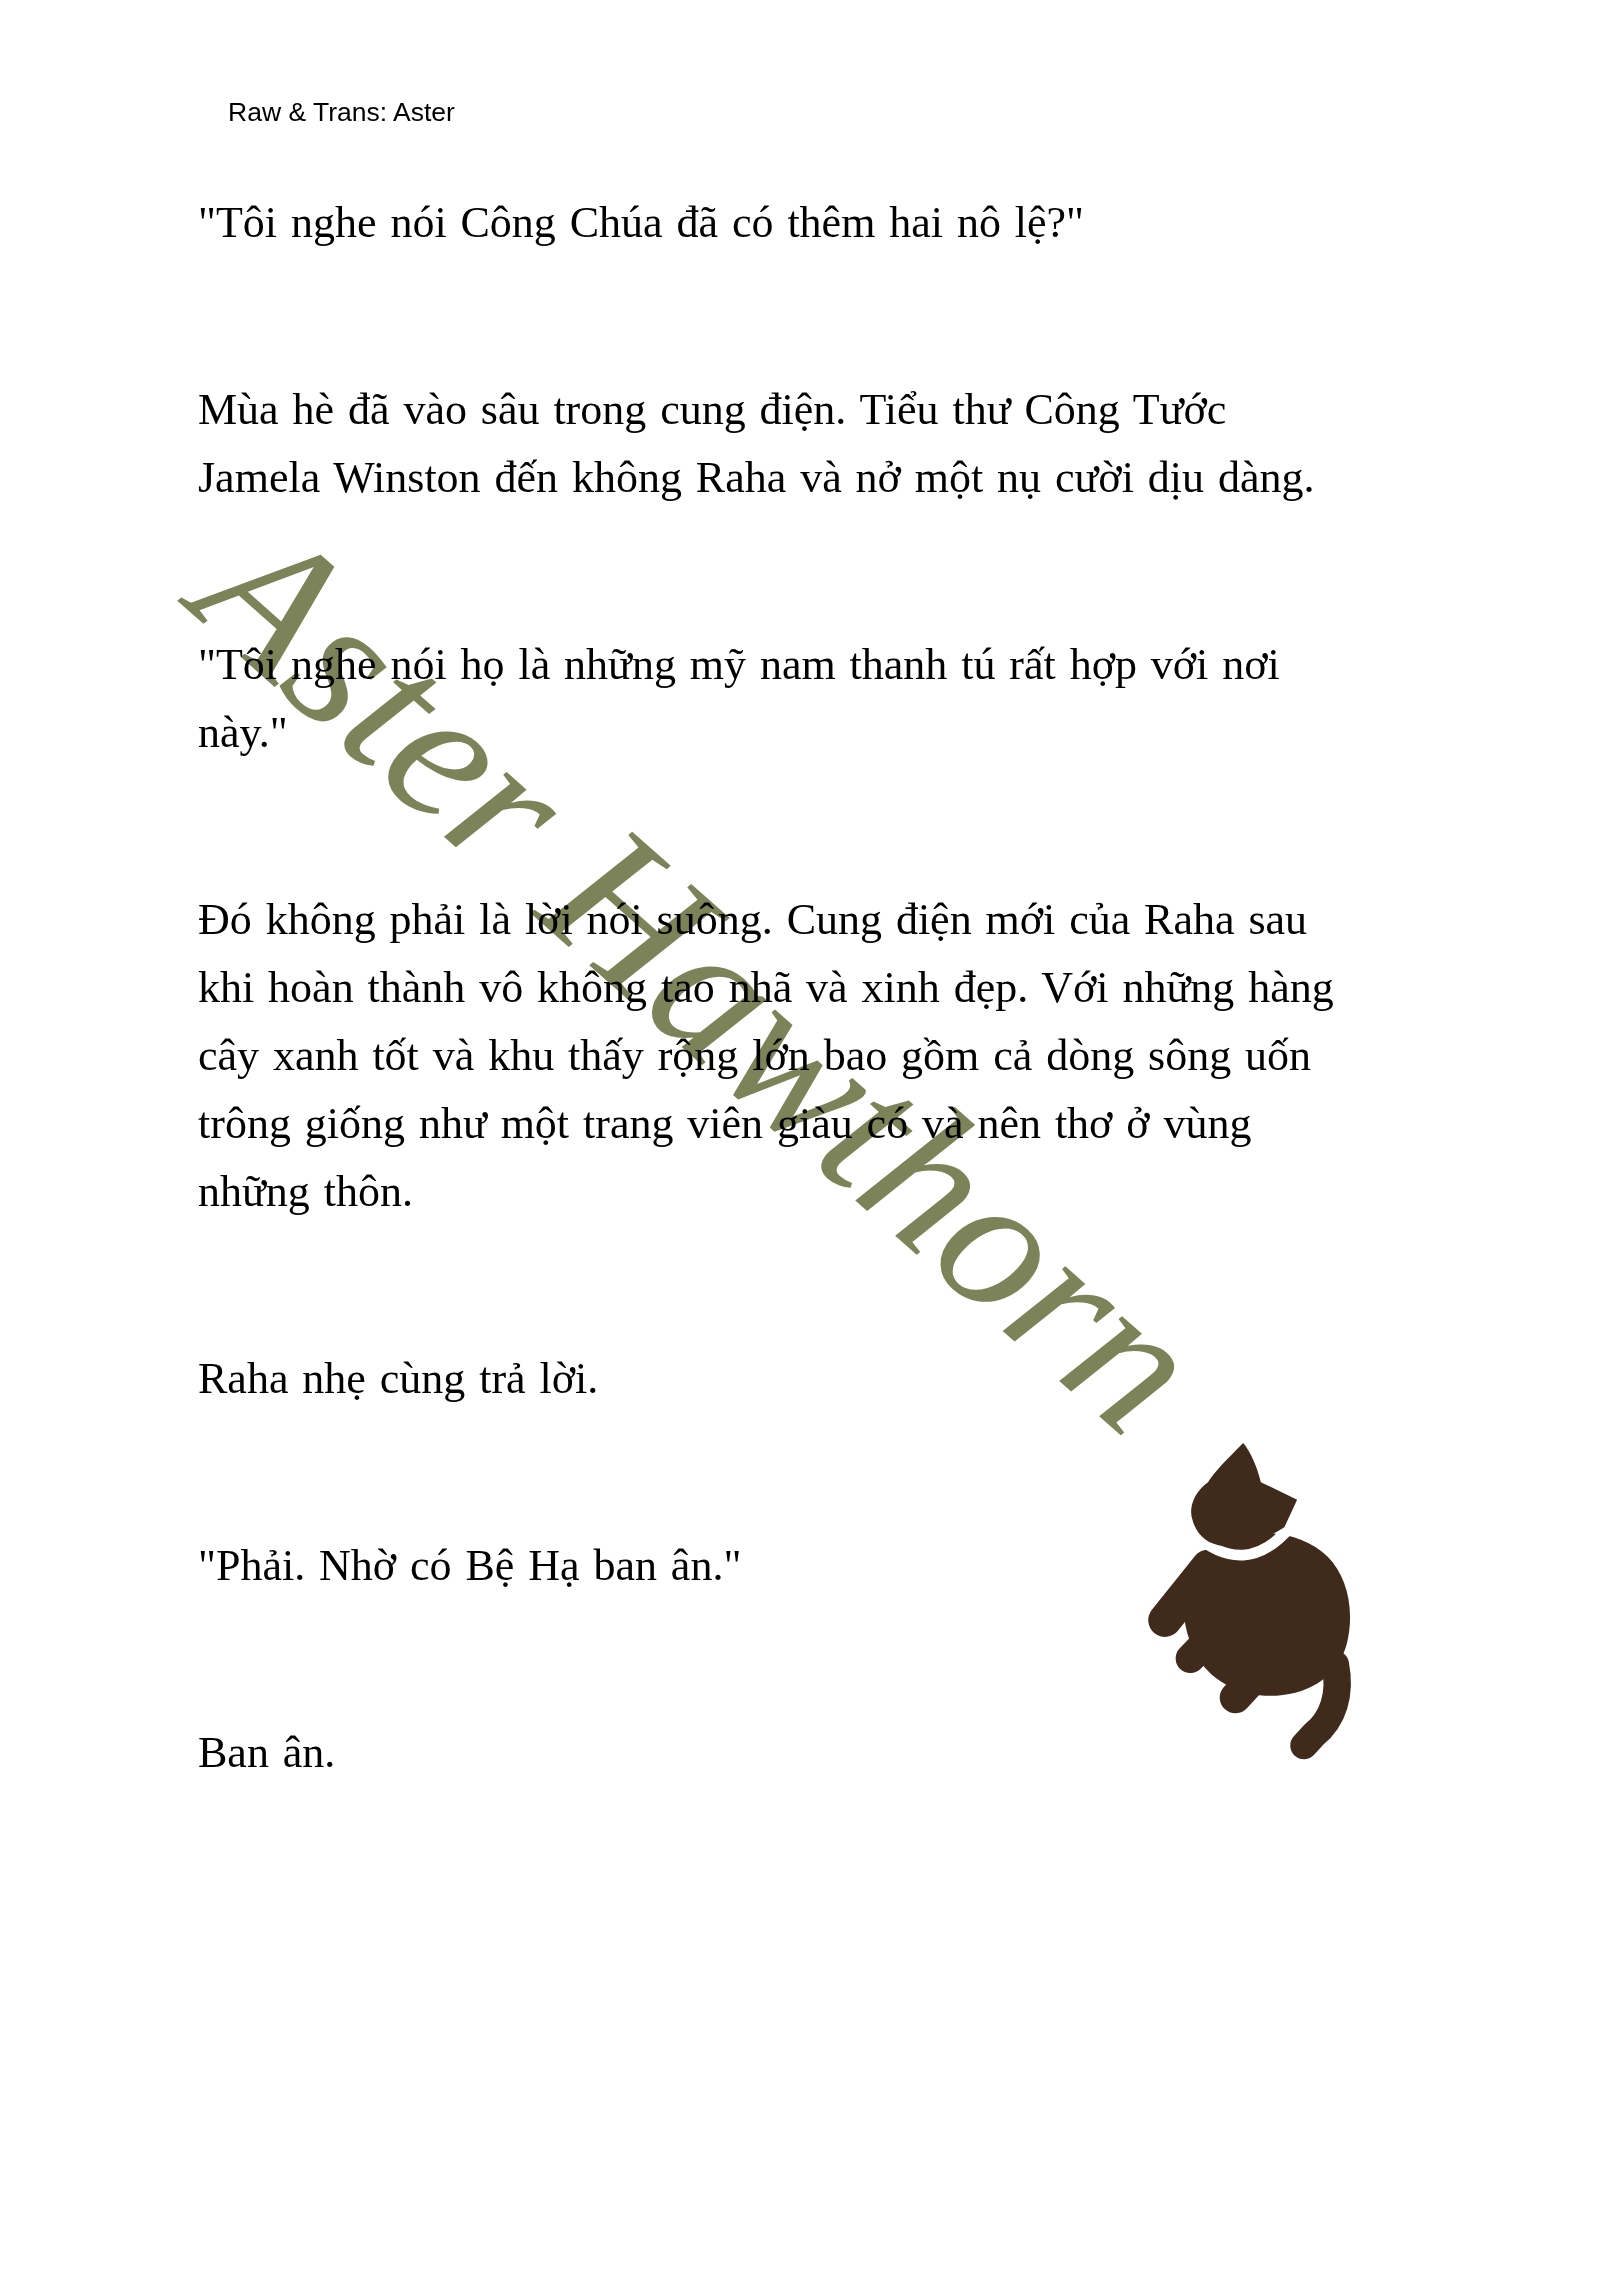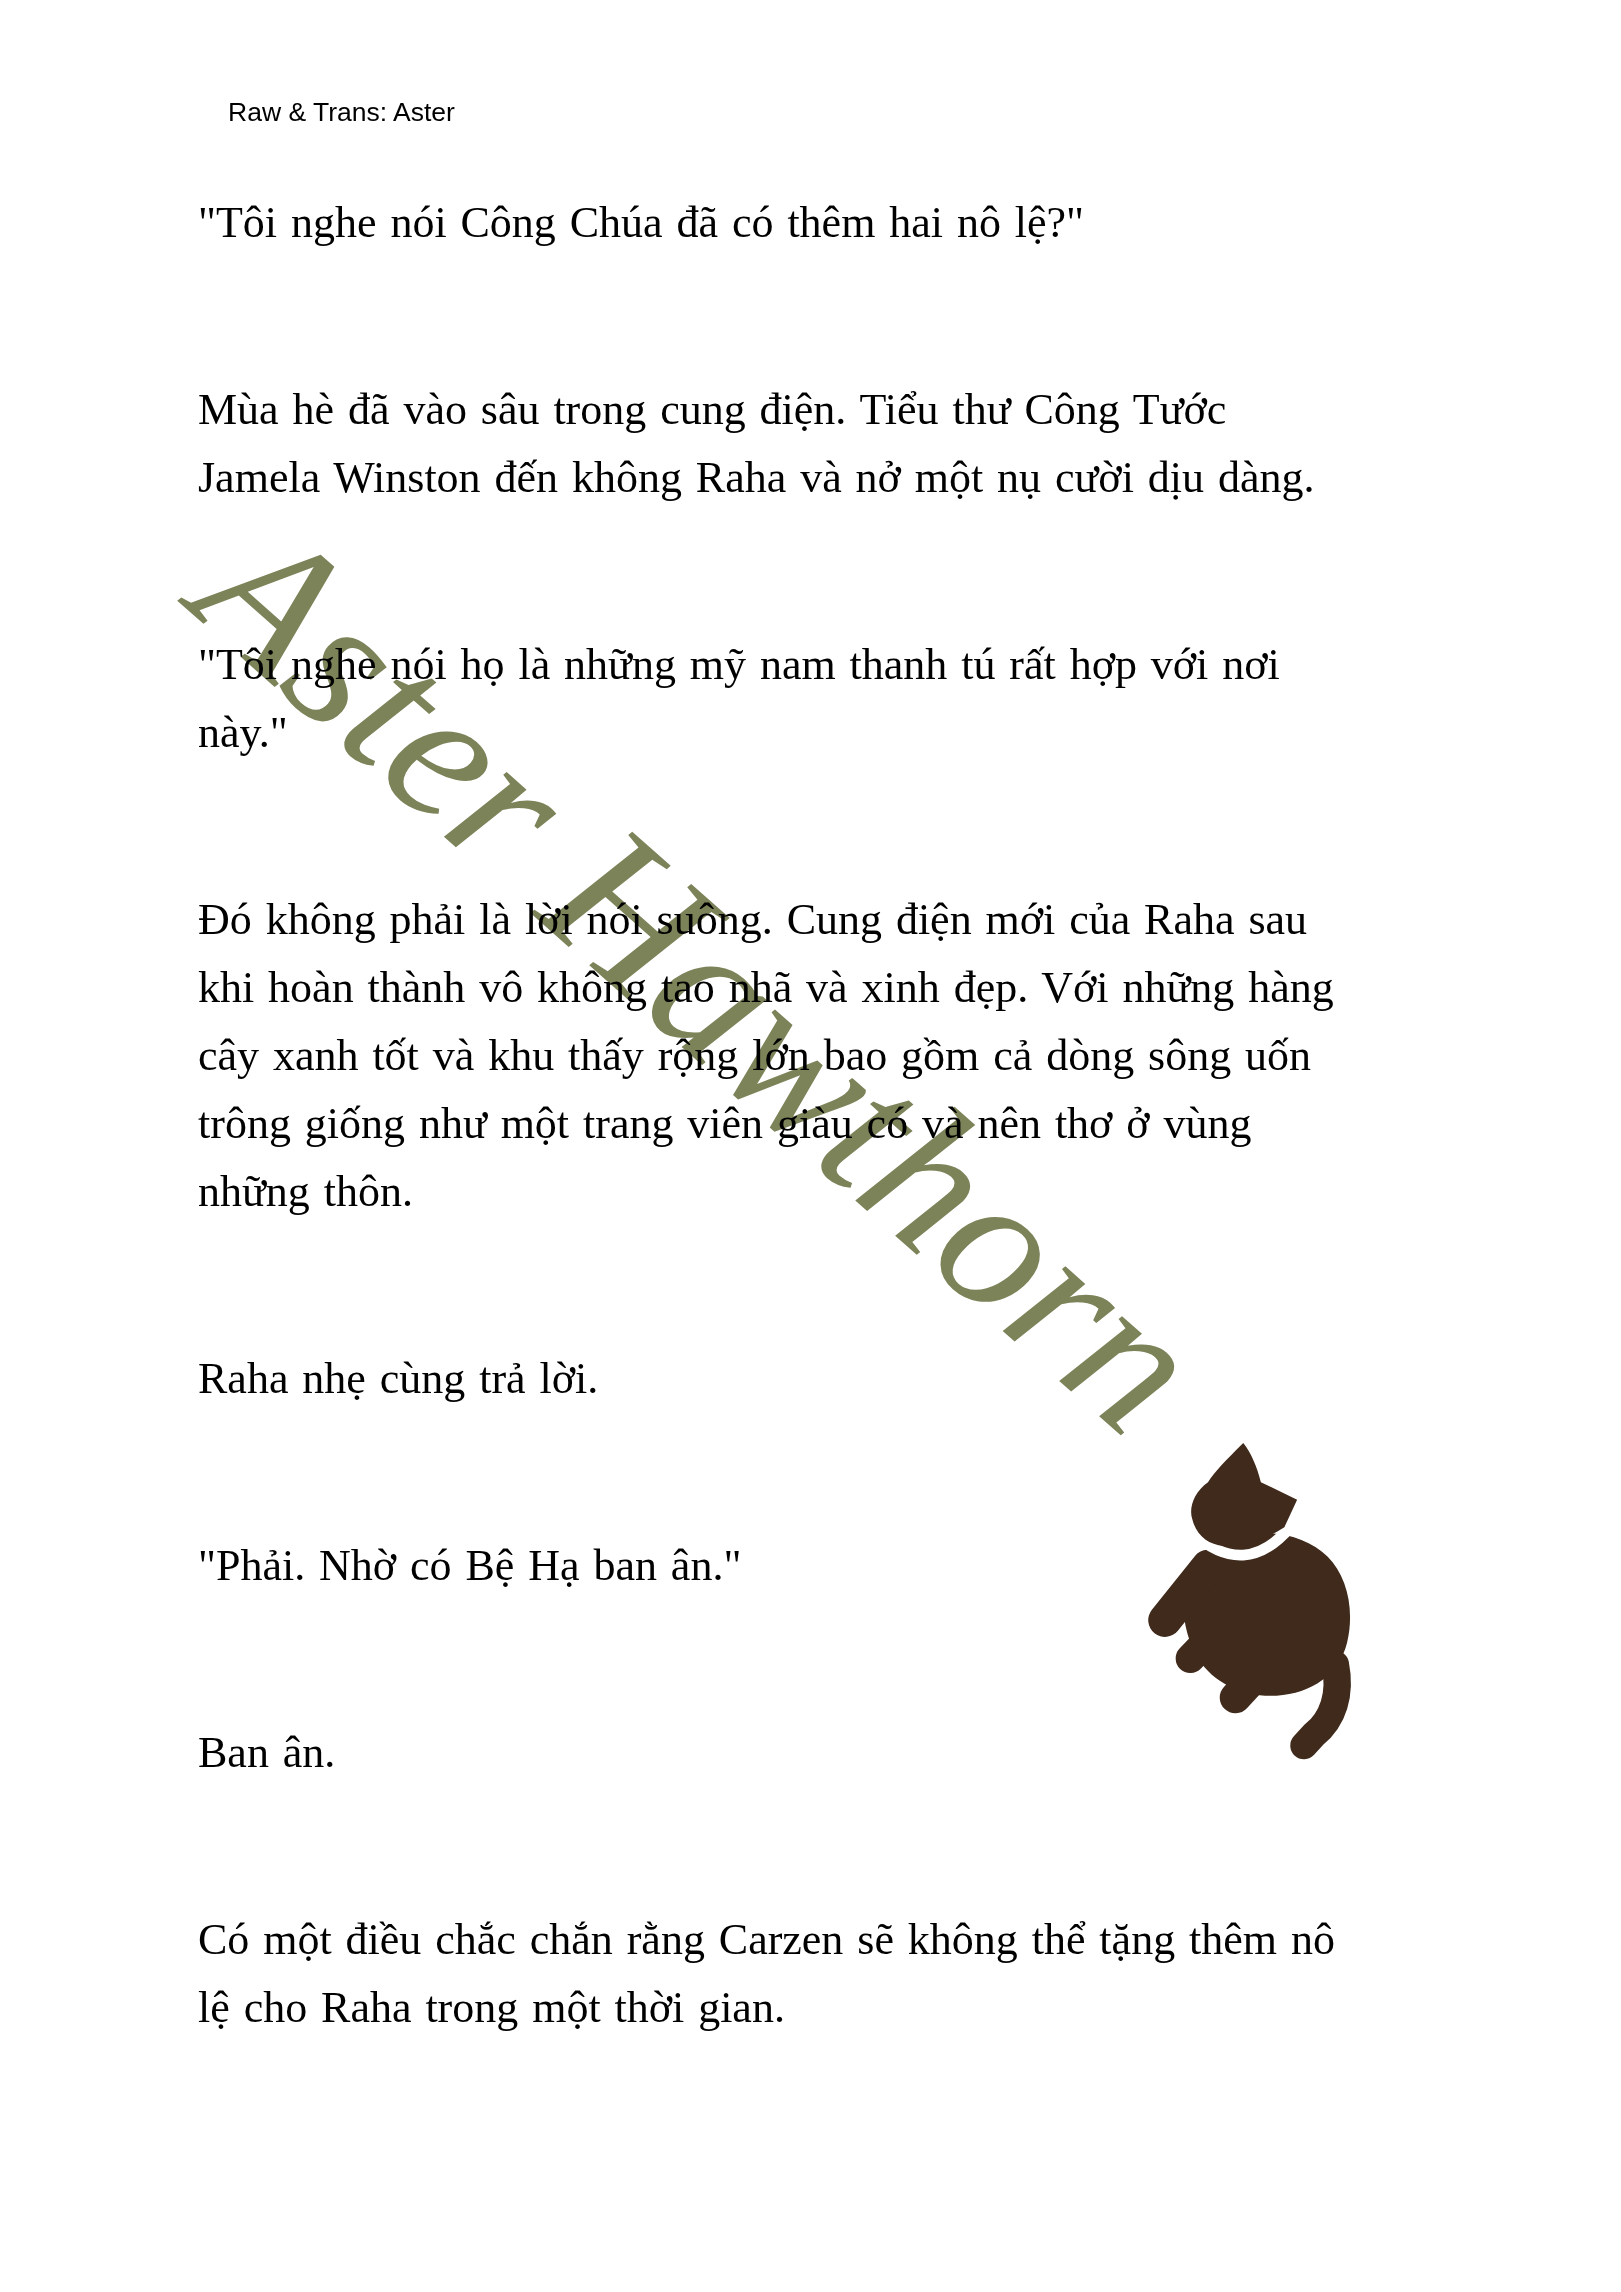--- a/index.html
+++ b/index.html
@@ -101,24 +101,20 @@
     </div>
 
     <div class="para">
       <div class="line">"Phải. Nhờ có Bệ Hạ ban ân."</div>
     </div>
 
     <div class="para">
       <div class="line">Ban ân.</div>
     </div>
 
-    <div class="para">
-      <div class="line">Có một điều chắc chắn rằng Carzen sẽ không thể tặng thêm nô</div>
-      <div class="line">lệ cho Raha trong một thời gian.</div>
-    </div>
 
   </div>
 
   <svg class="cat" viewBox="0 0 220 340" xmlns="http://www.w3.org/2000/svg" aria-hidden="true">
 
     <path class="fur" d="M 120,94
       C 90,94 56,104 44,132
       C 32,160 36,196 52,222
       C 68,248 100,262 132,260
       C 168,258 196,238 204,206

